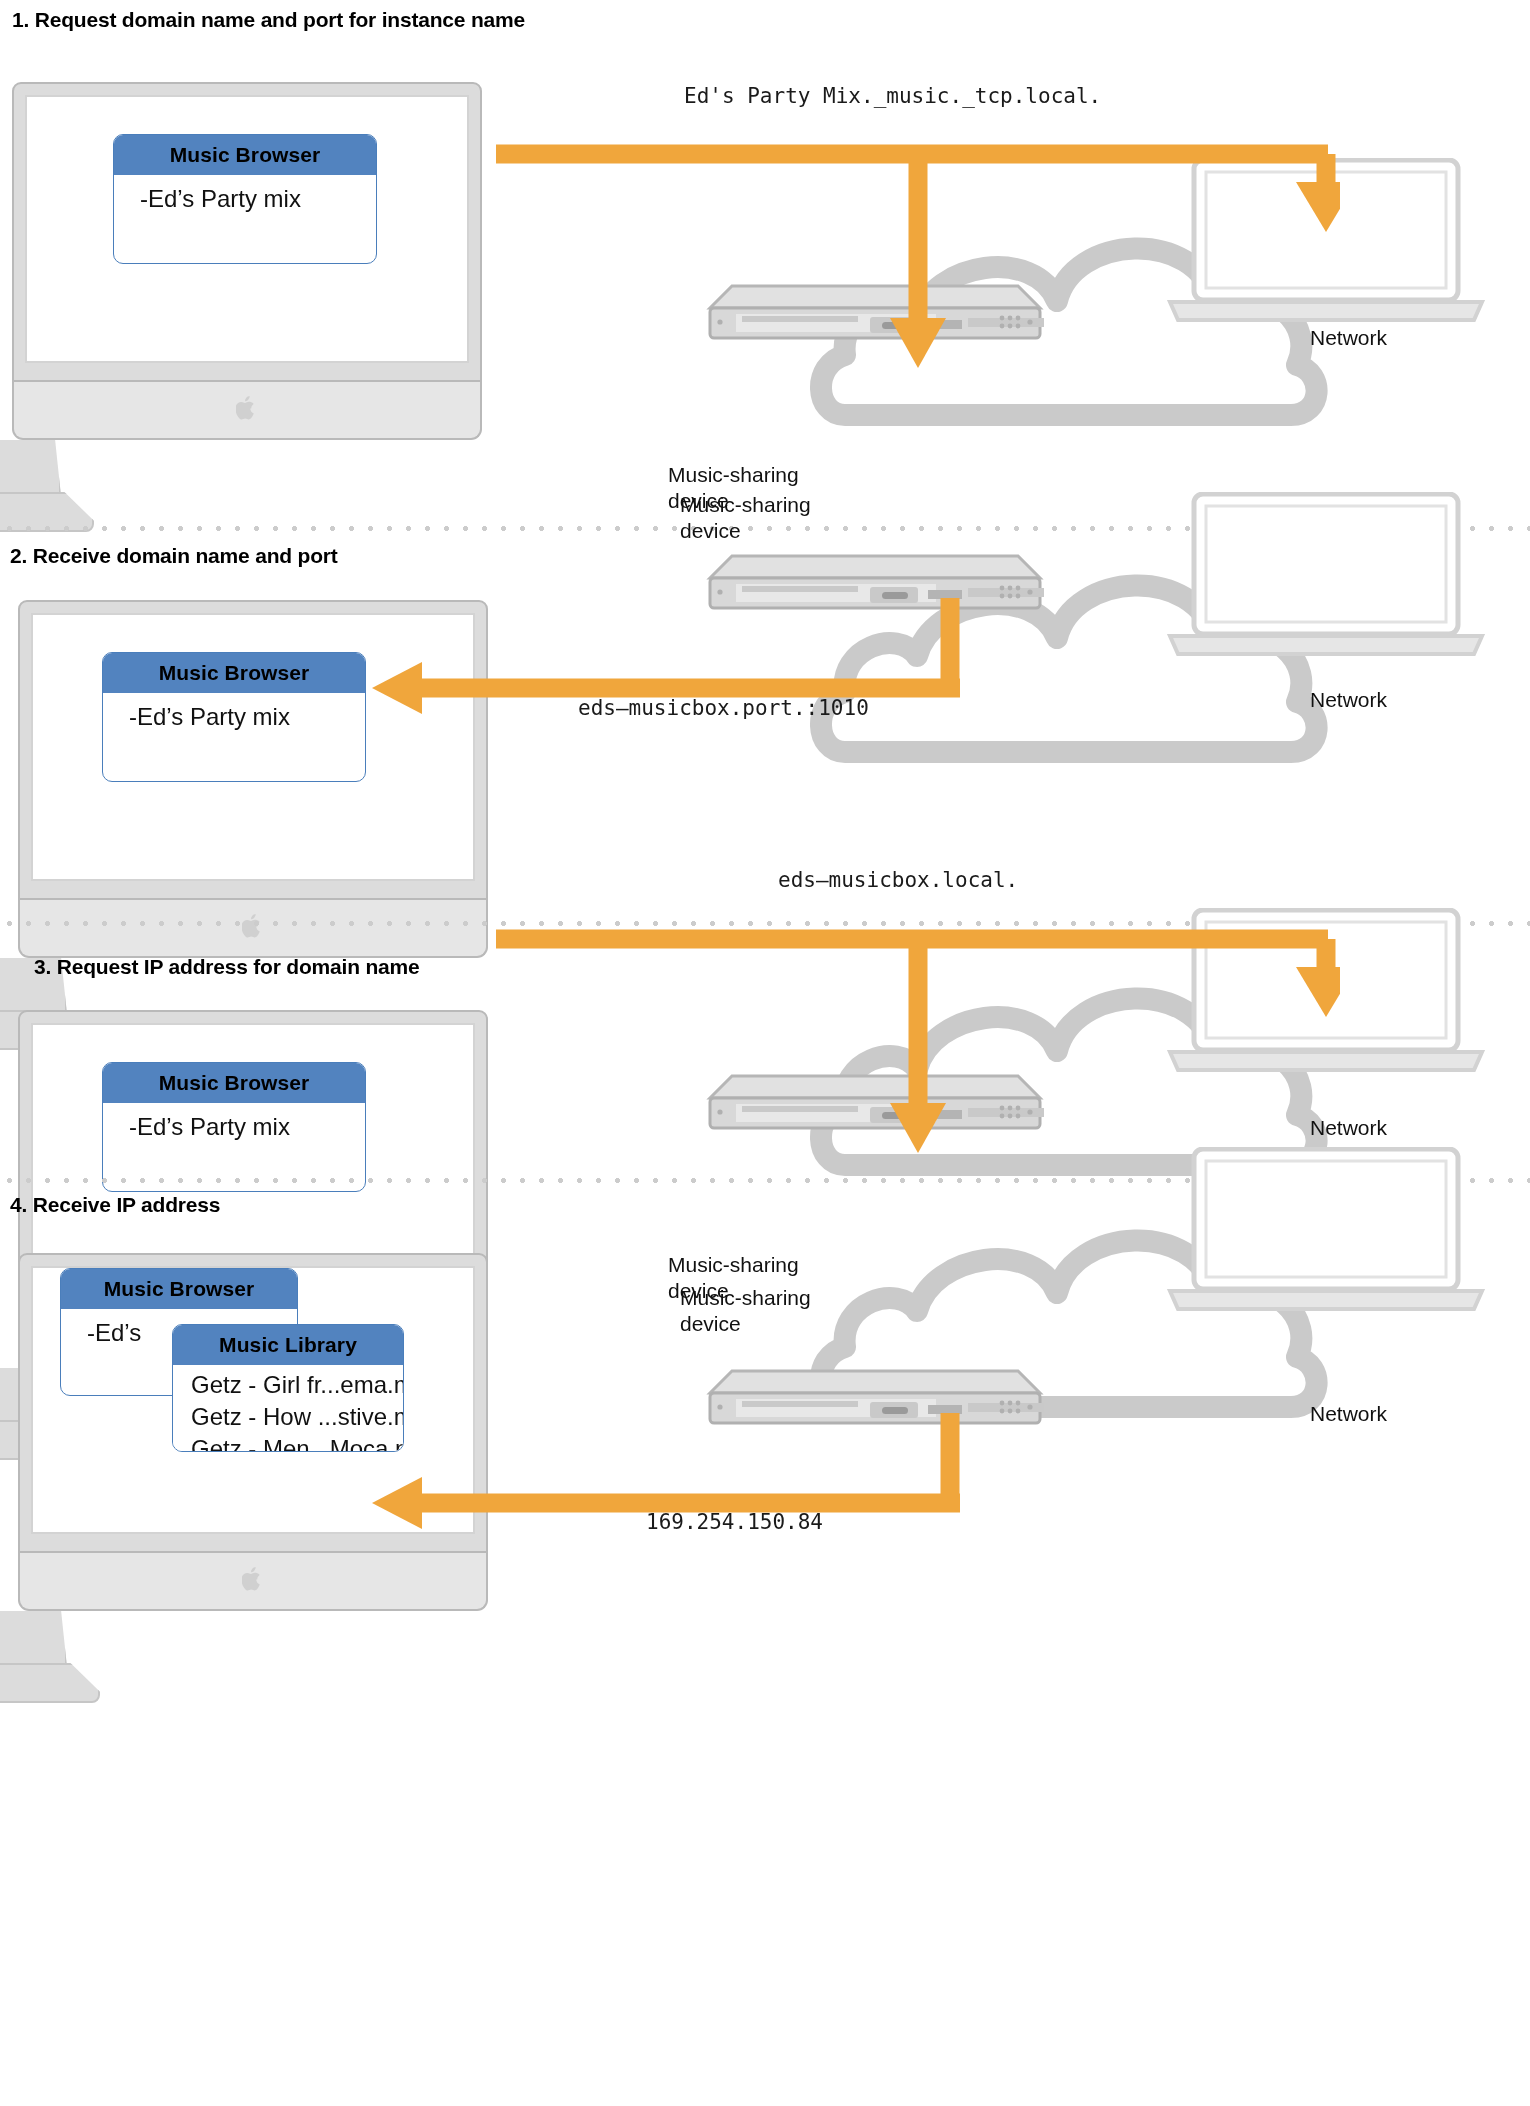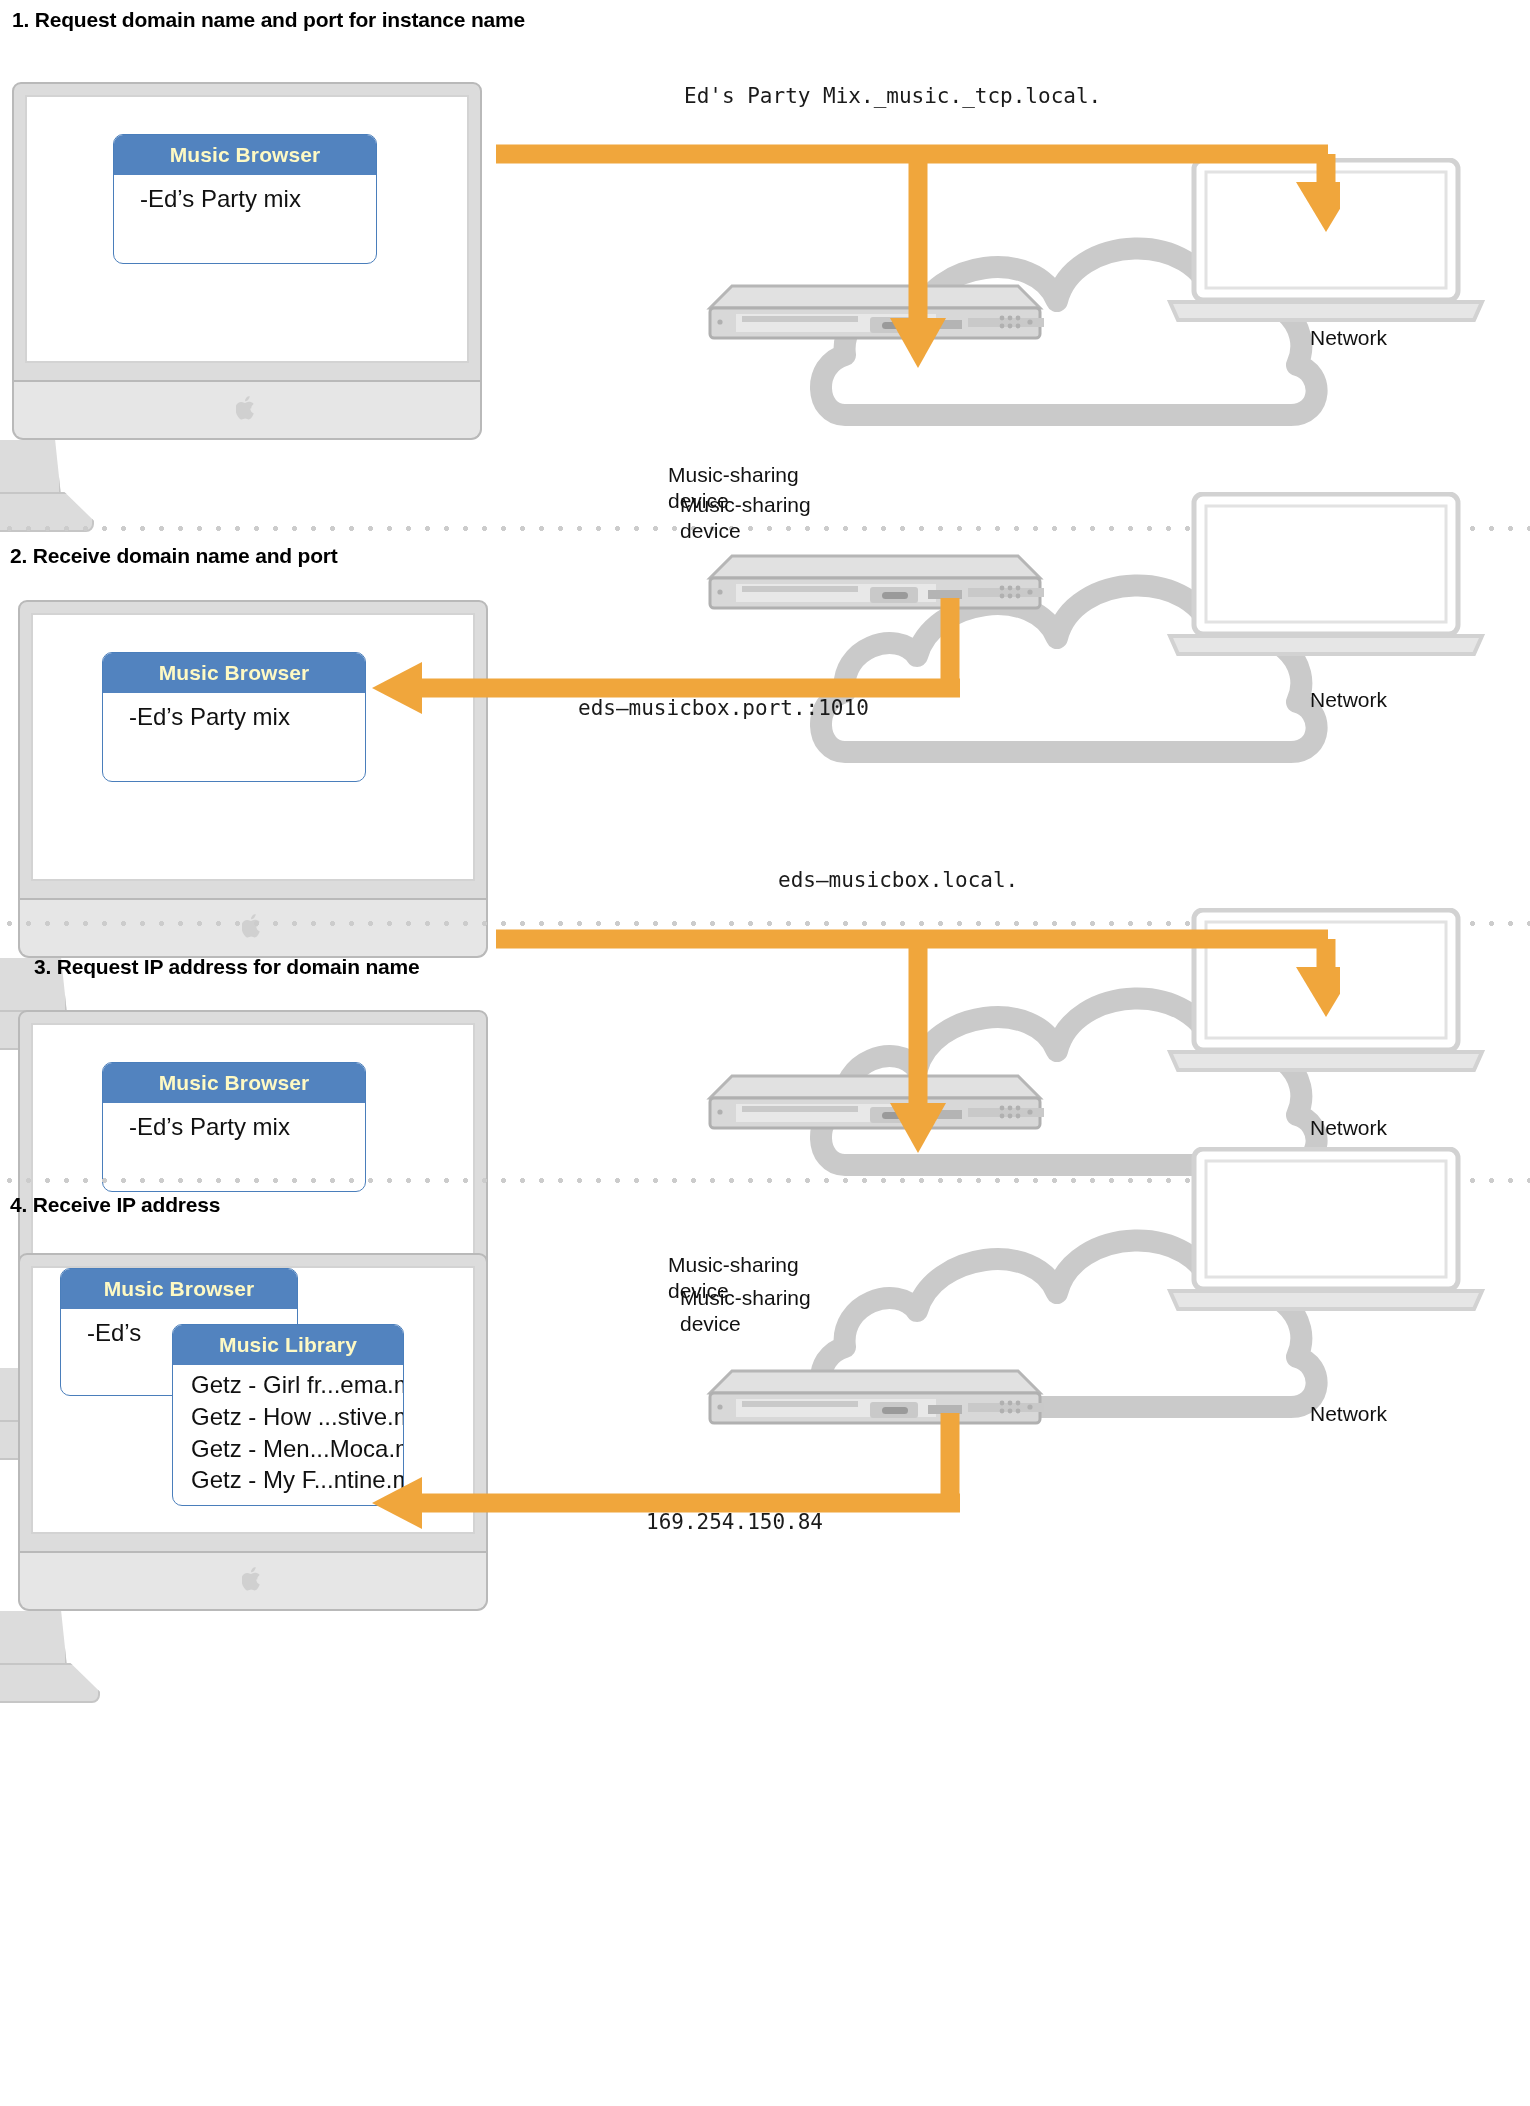--- a/index.html
+++ b/index.html
@@ -55,21 +55,21 @@
     width:160px;height:36px;background:#dcdcdc;
     border:2px solid #c6c6c6;
     border-radius:0 0 8px 8px;
     clip-path:polygon(18% 0,82% 0,100% 72%,100% 100%,0 100%,0 72%);
   }
 
   
   .win{position:absolute;border-radius:10px;overflow:hidden;
        border:1.6px solid #4a7ebb;background:#fff;box-sizing:border-box;}
   .win .titlebar{
-    background:#5283bf;color:#fef9c3;font-weight:bold;
+    background:#5283bf;color:#000000;font-weight:bold;
     text-align:center;font-size:21px;line-height:1;
     padding:9px 0 10px 0;letter-spacing:0.1px;
   }
   .win .body{background:#fff;padding:8px 0 0 0;}
   .win .row{
     font-size:24px;color:#111;padding:1px 0 1px 18px;
     white-space:nowrap;line-height:1.24;
   }
   .win.browser .row{padding-left:26px;}
 
@@ -441,21 +441,21 @@
     <div class="foot"></div>
   </div>
 
   <div class="win browser" style="left:60px;top:83px;width:238px;height:128px;">
     <div class="titlebar">Music Browser</div>
     <div class="body">
       <div class="row">-Ed’s</div>
     </div>
   </div>
 
-  <div class="win library" style="left:172px;top:139px;width:232px;height:182px;">
+  <div class="win library" style="left:172px;top:139px;width:232px;height:128px;">
     <div class="titlebar">Music Library</div>
     <div class="body" style="padding-top:4px;">
       <div class="row">Getz - Girl fr...ema.mp3</div>
       <div class="row">Getz - How ...stive.mp3</div>
       <div class="row">Getz - Men...Moca.mp3</div>
       <div class="row">Getz - My F...ntine.mp3</div>
     </div>
   </div>
 
   <svg width="640" height="320" viewBox="0 0 640 320" style="position:absolute;left:805px;top:-78px;">

